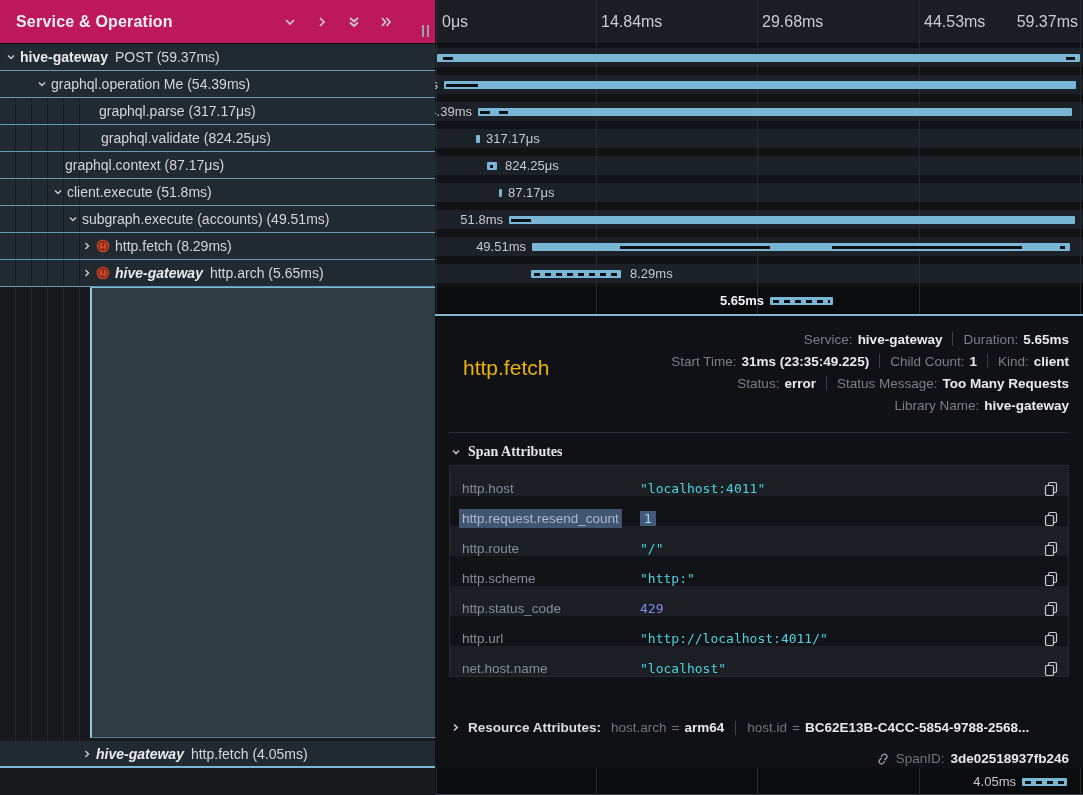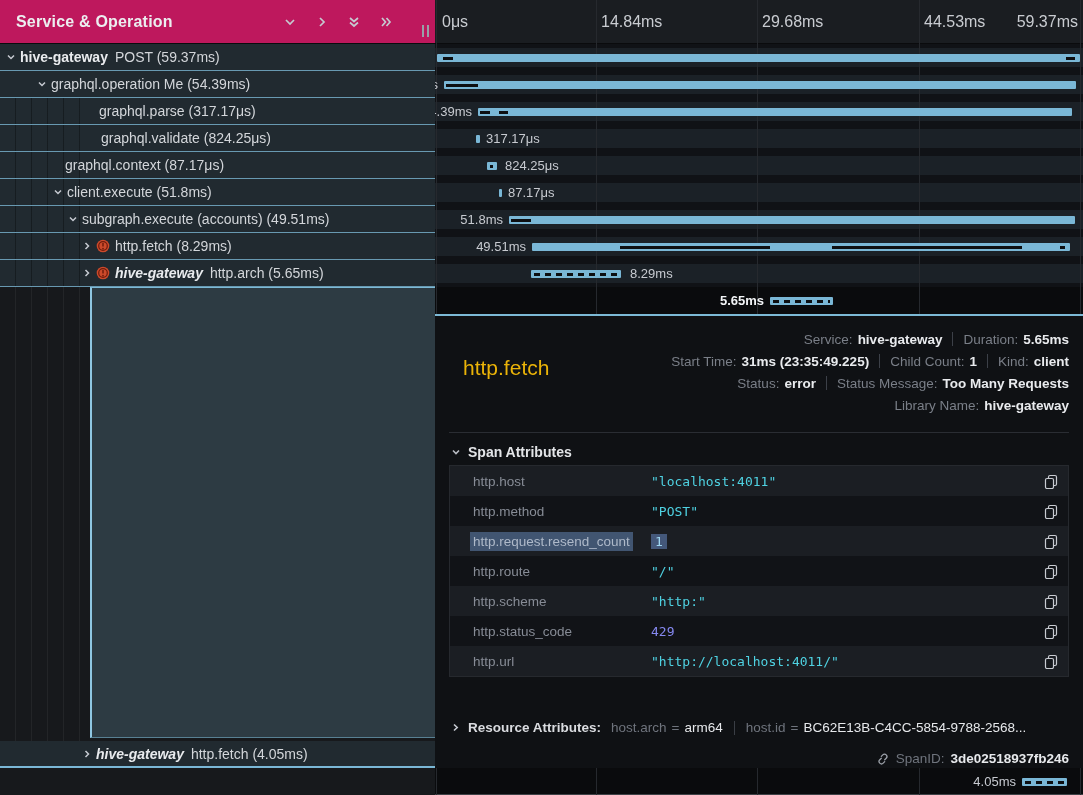--- a/index.html
+++ b/index.html
@@ -69,36 +69,36 @@
     border-top:2px solid #7cb9d6; font-size:13.5px;
   }
   .d-title { position:absolute; left:28px; top:12px; font-size:21px; color:#eab308;margin-top:28px; }
   .overview { position:absolute; right:14px; top:12px; text-align:center; }
   .ov-line { display:flex; justify-content:flex-end; align-items:center; height:22px; }
   .ov-lab { color:#7a7f88; margin-right:5px; }
   .ov-val { color:#e9ebee; font-weight:700; }
   .ov-sep { width:1px; height:14px; background:#3c4048; margin:0 10px; }
   .d-hr { position:absolute; left:14px; right:14px; top:116px; height:1px; background:#2a2d33; }
   .attr-head { position:absolute; left:16px; top:128px; display:flex; align-items:center; gap:7px; cursor:pointer; }
-  .attr-head .t { font-size:14px; font-weight:700; color:#e3e5e8; }
+  .attr-head .t { font-size:14px; font-weight:700; color:#e3e5e8;font-family:Liberation Serif, serif; }
   .attr-table { position:absolute; left:14px; right:14px; top:149px; border:1px solid #26292e; }
-  .arow { display:flex; align-items:center; height:30px; font-size:13.5px;padding-left:11px; }
+  .arow { display:flex; align-items:flex-end; height:30px; font-size:13.5px; }
   .arow:nth-child(odd)  { background:#1b1e23; }
   .arow:nth-child(even) { background:#111317; }
   .akey { flex:0 0 190px; padding-left:12px; color:#878c96; white-space:nowrap; }
   .aval { flex:1 1 auto; font-family:"DejaVu Sans Mono", monospace; font-size:13px; color:#4fd2e2; white-space:nowrap; overflow:hidden; }
   .aval.num { color:#8689f1; }
   .acopy { flex:0 0 34px; display:flex; justify-content:center; cursor:pointer; }
   .hl-key { background:#415571; color:#aeb9c9; padding:2px 3px; margin-left:-3px; }
   .hl-val { background:#44587a; color:#9fd8f2; padding:2px 4px; }
   .res-line { position:absolute; left:16px; right:14px; top:404px; display:flex; align-items:center; font-size:13.5px; white-space:nowrap; cursor:pointer; }
   .res-line .t { font-weight:700; color:#dadce0; margin:0 10px 0 8px; }
   .res-k { color:#6f747d; }
   .res-eq { color:#6f747d; margin:0 5px; }
-  .res-v { color:#e6e8eb; font-weight:400; }
+  .res-v { color:#e6e8eb; font-weight:700; }
   .res-sep { width:1px; height:14px; background:#3a3e45; margin:0 11px; }
   .spanid { position:absolute; right:14px; top:435px; display:flex; align-items:center; gap:6px; font-size:13.5px; }
   .spanid .lab { color:#6f747d; }
   .spanid .val { color:#e7e9ec; font-weight:700; }
   .tlrow.bottomr { background:#0a0b0d; border-bottom:1px solid #3f4247; }
 </style>
 </head>
 <body>
 
 <div class="app">
@@ -246,30 +246,20 @@
           <span class="akey">http.host</span>
           <span class="aval">"localhost:4011"</span>
           <span class="acopy">
               <svg width="14" height="15" viewBox="0 0 14 15">
                 <rect x="4.5" y="1.5" width="8" height="10" rx="1.5" fill="none" stroke="#c9ccd2" stroke-width="1.2"></rect>
                 <rect x="1.5" y="4.5" width="8" height="10" rx="1.5" fill="#15181c" stroke="#c9ccd2" stroke-width="1.2"></rect>
               </svg>
             </span>
         </div>
         <div class="arow">
-          <span class="akey">http.method</span>
-          <span class="aval">"POST"</span>
-          <span class="acopy">
-              <svg width="14" height="15" viewBox="0 0 14 15">
-                <rect x="4.5" y="1.5" width="8" height="10" rx="1.5" fill="none" stroke="#c9ccd2" stroke-width="1.2"></rect>
-                <rect x="1.5" y="4.5" width="8" height="10" rx="1.5" fill="#15181c" stroke="#c9ccd2" stroke-width="1.2"></rect>
-              </svg>
-            </span>
-        </div>
-        <div class="arow">
           <span class="akey"><span class="hl-key">http.request.resend_count</span></span>
           <span class="aval num"><span class="hl-val">1</span></span>
           <span class="acopy">
               <svg width="14" height="15" viewBox="0 0 14 15">
                 <rect x="4.5" y="1.5" width="8" height="10" rx="1.5" fill="none" stroke="#c9ccd2" stroke-width="1.2"></rect>
                 <rect x="1.5" y="4.5" width="8" height="10" rx="1.5" fill="#15181c" stroke="#c9ccd2" stroke-width="1.2"></rect>
               </svg>
             </span>
         </div>
         <div class="arow">
@@ -298,20 +288,30 @@
           <span class="acopy">
               <svg width="14" height="15" viewBox="0 0 14 15">
                 <rect x="4.5" y="1.5" width="8" height="10" rx="1.5" fill="none" stroke="#c9ccd2" stroke-width="1.2"></rect>
                 <rect x="1.5" y="4.5" width="8" height="10" rx="1.5" fill="#15181c" stroke="#c9ccd2" stroke-width="1.2"></rect>
               </svg>
             </span>
         </div>
         <div class="arow">
           <span class="akey">http.url</span>
           <span class="aval">"http://localhost:4011/"</span>
+          <span class="acopy">
+              <svg width="14" height="15" viewBox="0 0 14 15">
+                <rect x="4.5" y="1.5" width="8" height="10" rx="1.5" fill="none" stroke="#c9ccd2" stroke-width="1.2"></rect>
+                <rect x="1.5" y="4.5" width="8" height="10" rx="1.5" fill="#15181c" stroke="#c9ccd2" stroke-width="1.2"></rect>
+              </svg>
+            </span>
+        </div>
+        <div class="arow">
+          <span class="akey">net.host.name</span>
+          <span class="aval">"localhost"</span>
           <span class="acopy">
               <svg width="14" height="15" viewBox="0 0 14 15">
                 <rect x="4.5" y="1.5" width="8" height="10" rx="1.5" fill="none" stroke="#c9ccd2" stroke-width="1.2"></rect>
                 <rect x="1.5" y="4.5" width="8" height="10" rx="1.5" fill="#15181c" stroke="#c9ccd2" stroke-width="1.2"></rect>
               </svg>
             </span>
         </div>
       </div>
 
       <div class="res-line">

